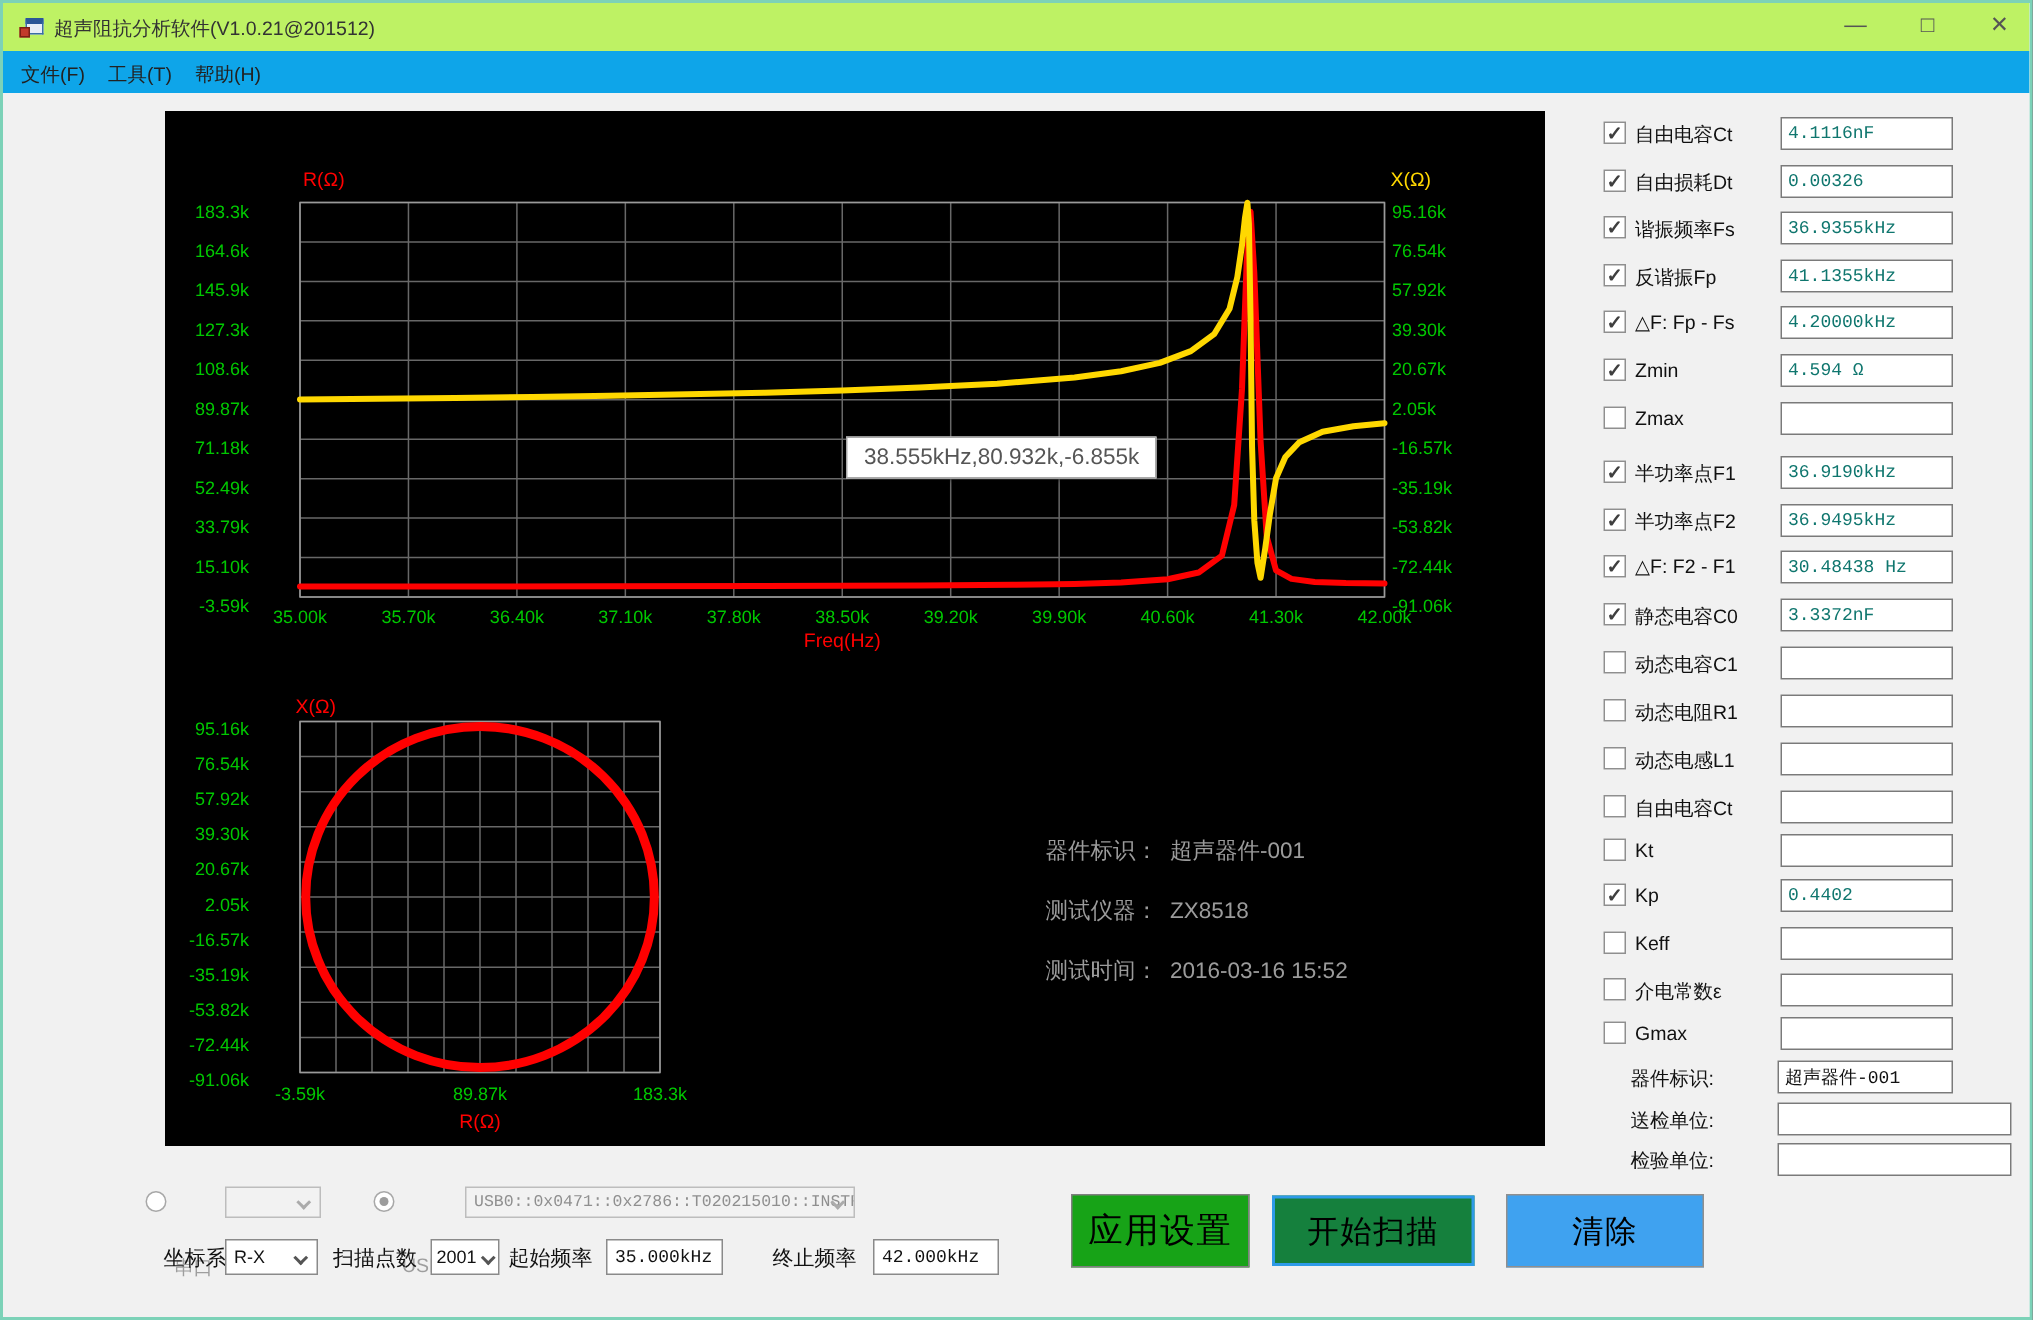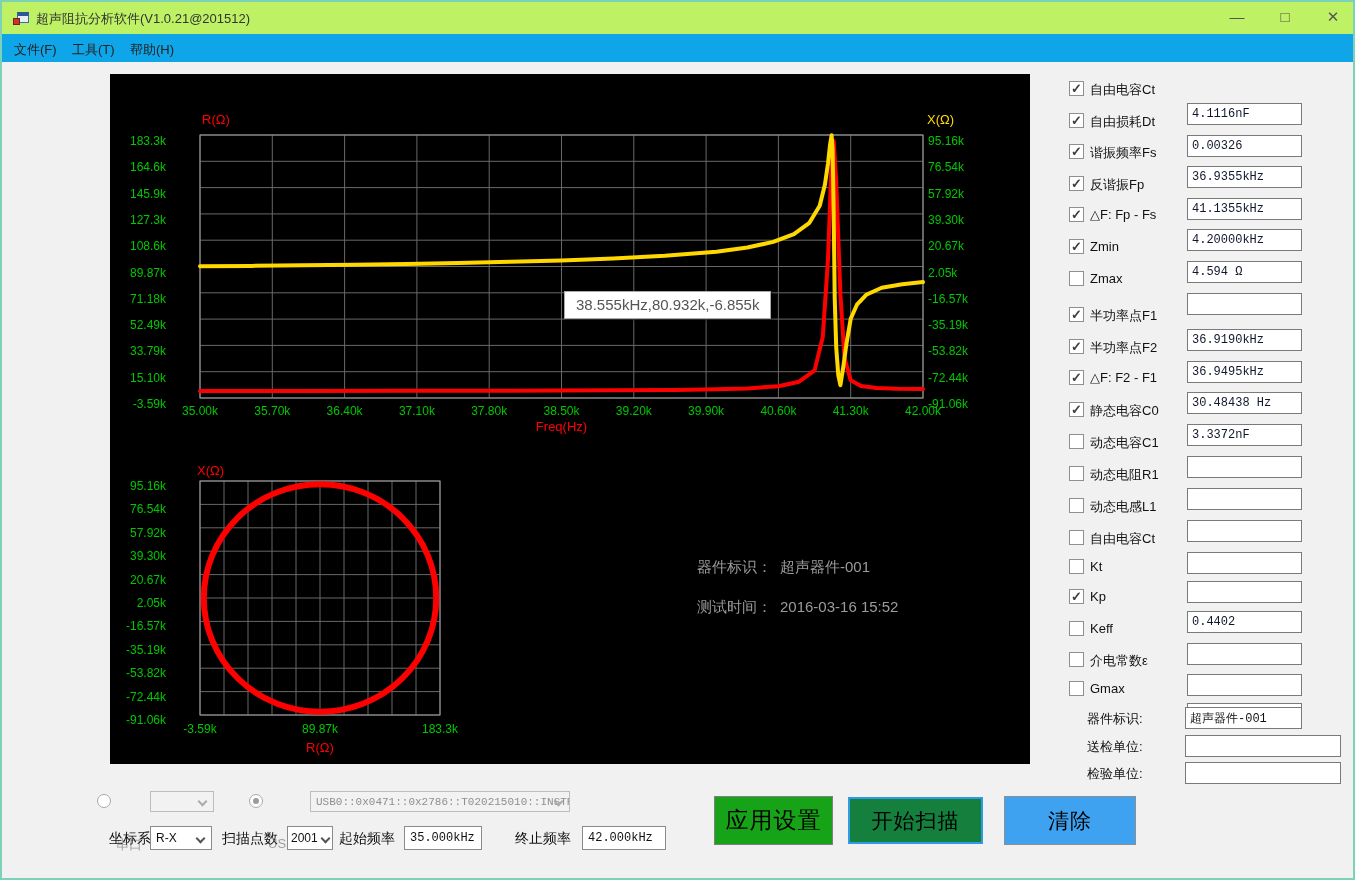--- a/index.html
+++ b/index.html
@@ -28,21 +28,21 @@
 .info-block { position:absolute; left:695px; top:556px; }
 .info-line { height:40px; font-size:15px; color:#9b9b9b; white-space:nowrap; }
 .info-line .val { margin-left:8px; }
 
 .prow { position:absolute; left:1067px; width:282px; height:22px; }
 .cb { position:absolute; left:0; top:3px; width:15px; height:15px; background:#fff; border:1px solid #8f8f8f;
   display:flex; align-items:center; justify-content:center; }
 .cb .mark { color:#3f3f3f; font-size:13px; font-weight:bold; line-height:1; margin-top:-1px; }
 .plabel { position:absolute; left:21px; top:3px; font-size:13px; color:#111; white-space:nowrap; }
 .pinput { position:absolute; left:118px; top:0; width:115px; height:22px; border:1px solid #7a7a7a; background:#fff;
-  font-family:"Liberation Mono",monospace; font-size:12px; padding-left:4px; color:#0f172a;margin-top:25px; }
+  font-family:"Liberation Mono",monospace; font-size:12px; padding-left:4px; color:#0f766e; }
 .frow { position:absolute; left:1067px; height:22px; }
 .flabel { position:absolute; left:18px; top:3px; font-size:13px; color:#111; white-space:nowrap; }
 .finput { position:absolute; top:0; height:22px; border:1px solid #7a7a7a; background:#fff;
   font-family:"Liberation Mono",monospace; font-size:12px; padding-left:4px; color:#111; }
 
 .radio { position:absolute; width:14px; height:14px; border:1px solid #a8a8a8; border-radius:50%; background:#fff; }
 .radio .dot { position:absolute; left:3px; top:3px; width:6px; height:6px; border-radius:50%; background:#9c9c9c; }
 .gray-label { position:absolute; font-size:13px; color:#9e9e9e; white-space:nowrap;margin-top:42px; }
 .black-label { position:absolute; font-size:14px; color:#111; white-space:nowrap; }
 .combo { position:absolute; background:#fff; border:1px solid #8a8a8a; font-size:12px; color:#111;
@@ -185,20 +185,21 @@
       <text x="87" y="401" text-anchor="start" fill="#ff0000" font-size="13">X(Ω)</text>
       <text x="210" y="678" text-anchor="middle" fill="#ff0000" font-size="13">R(Ω)</text>
       <ellipse cx="210.0192626678795" cy="524" rx="116.21809620632456" ry="113.7203307915369" fill="none" stroke="#ff0000" stroke-width="6"></ellipse>
     </svg>
 </div>
 
 <div class="tooltip">38.555kHz,80.932k,-6.855k</div>
 
 <div class="info-block" id="infoblock">
     <div class="info-line"><span>器件标识：</span><span class="val">超声器件-001</span></div>
+    <div class="info-line"><span>测试仪器：</span><span class="val">ZX8518</span></div>
     <div class="info-line"><span>测试时间：</span><span class="val">2016-03-16 15:52</span></div>
   </div>
 
 <div id="results">
     <div class="prow" style="top: 76px;">
       <span class="cb">
         <span class="mark">✓</span>
       </span>
       <span class="plabel">自由电容Ct</span>
       <input class="pinput" value="4.1116nF" style="">

